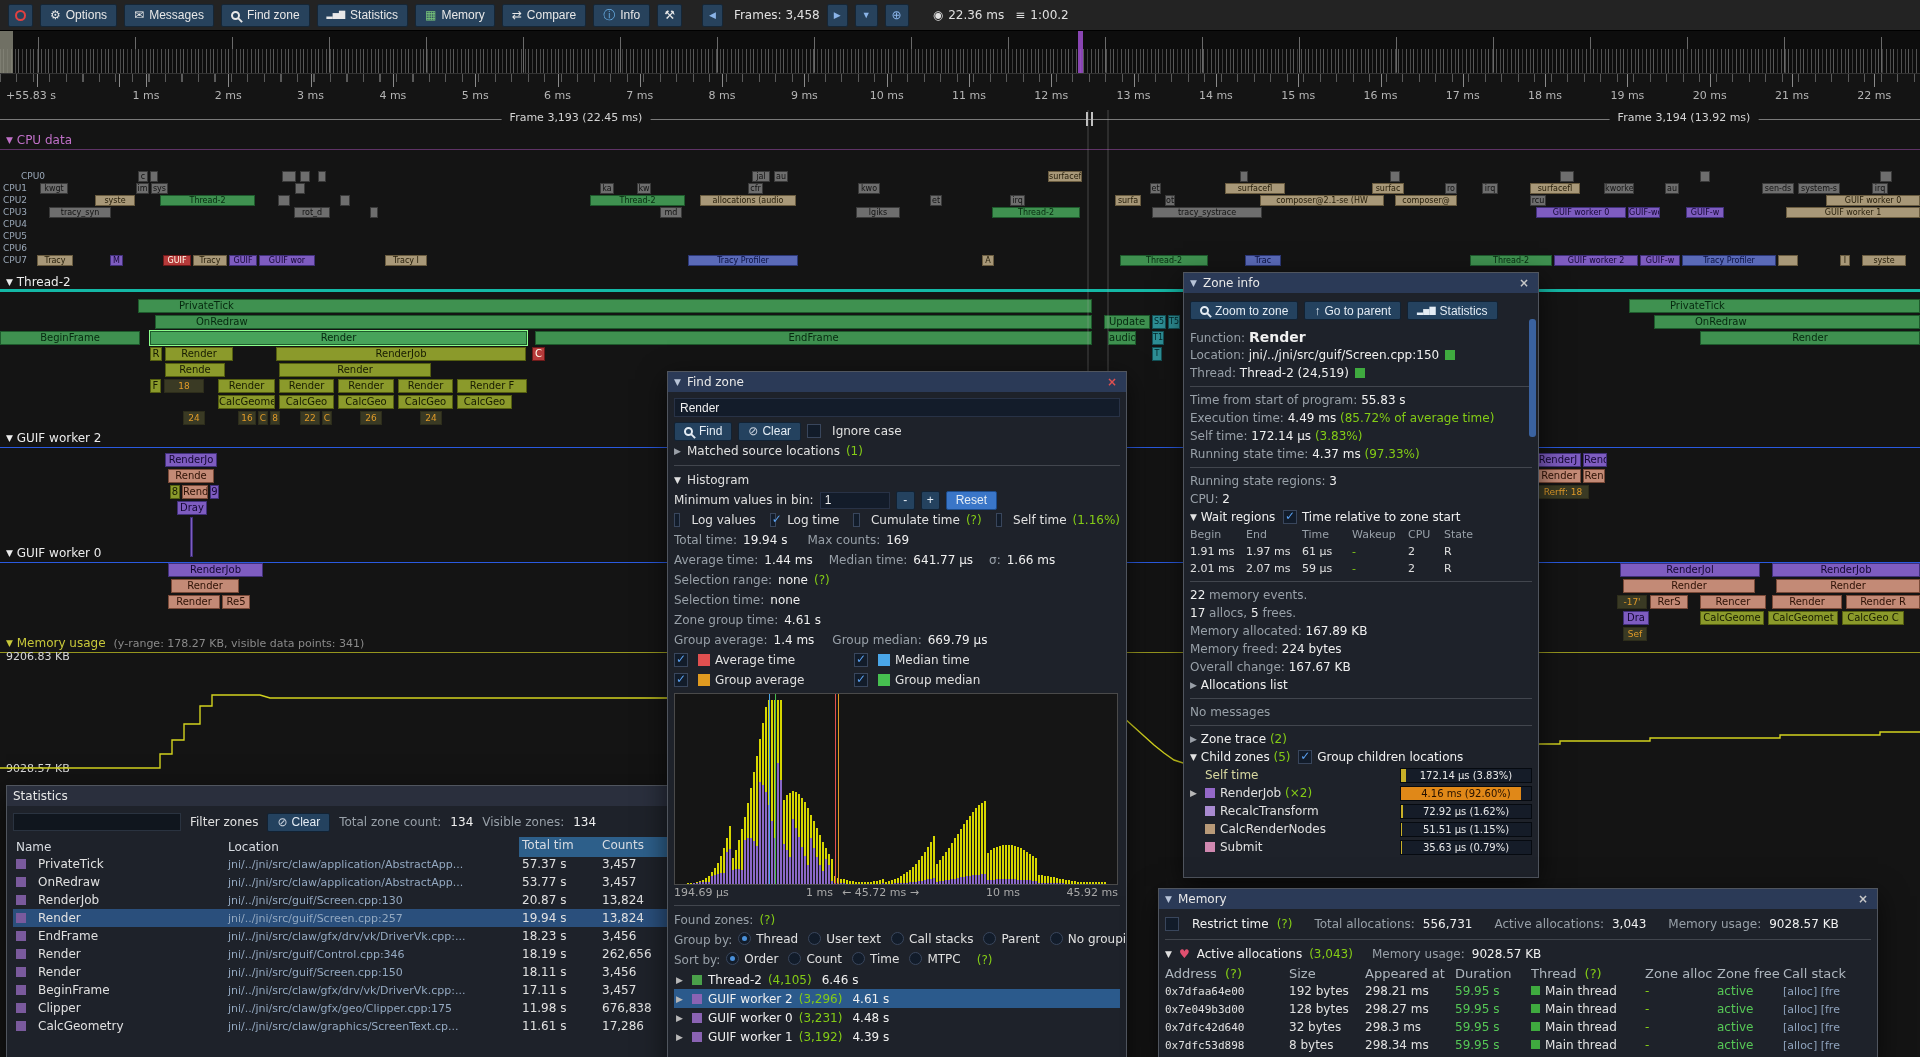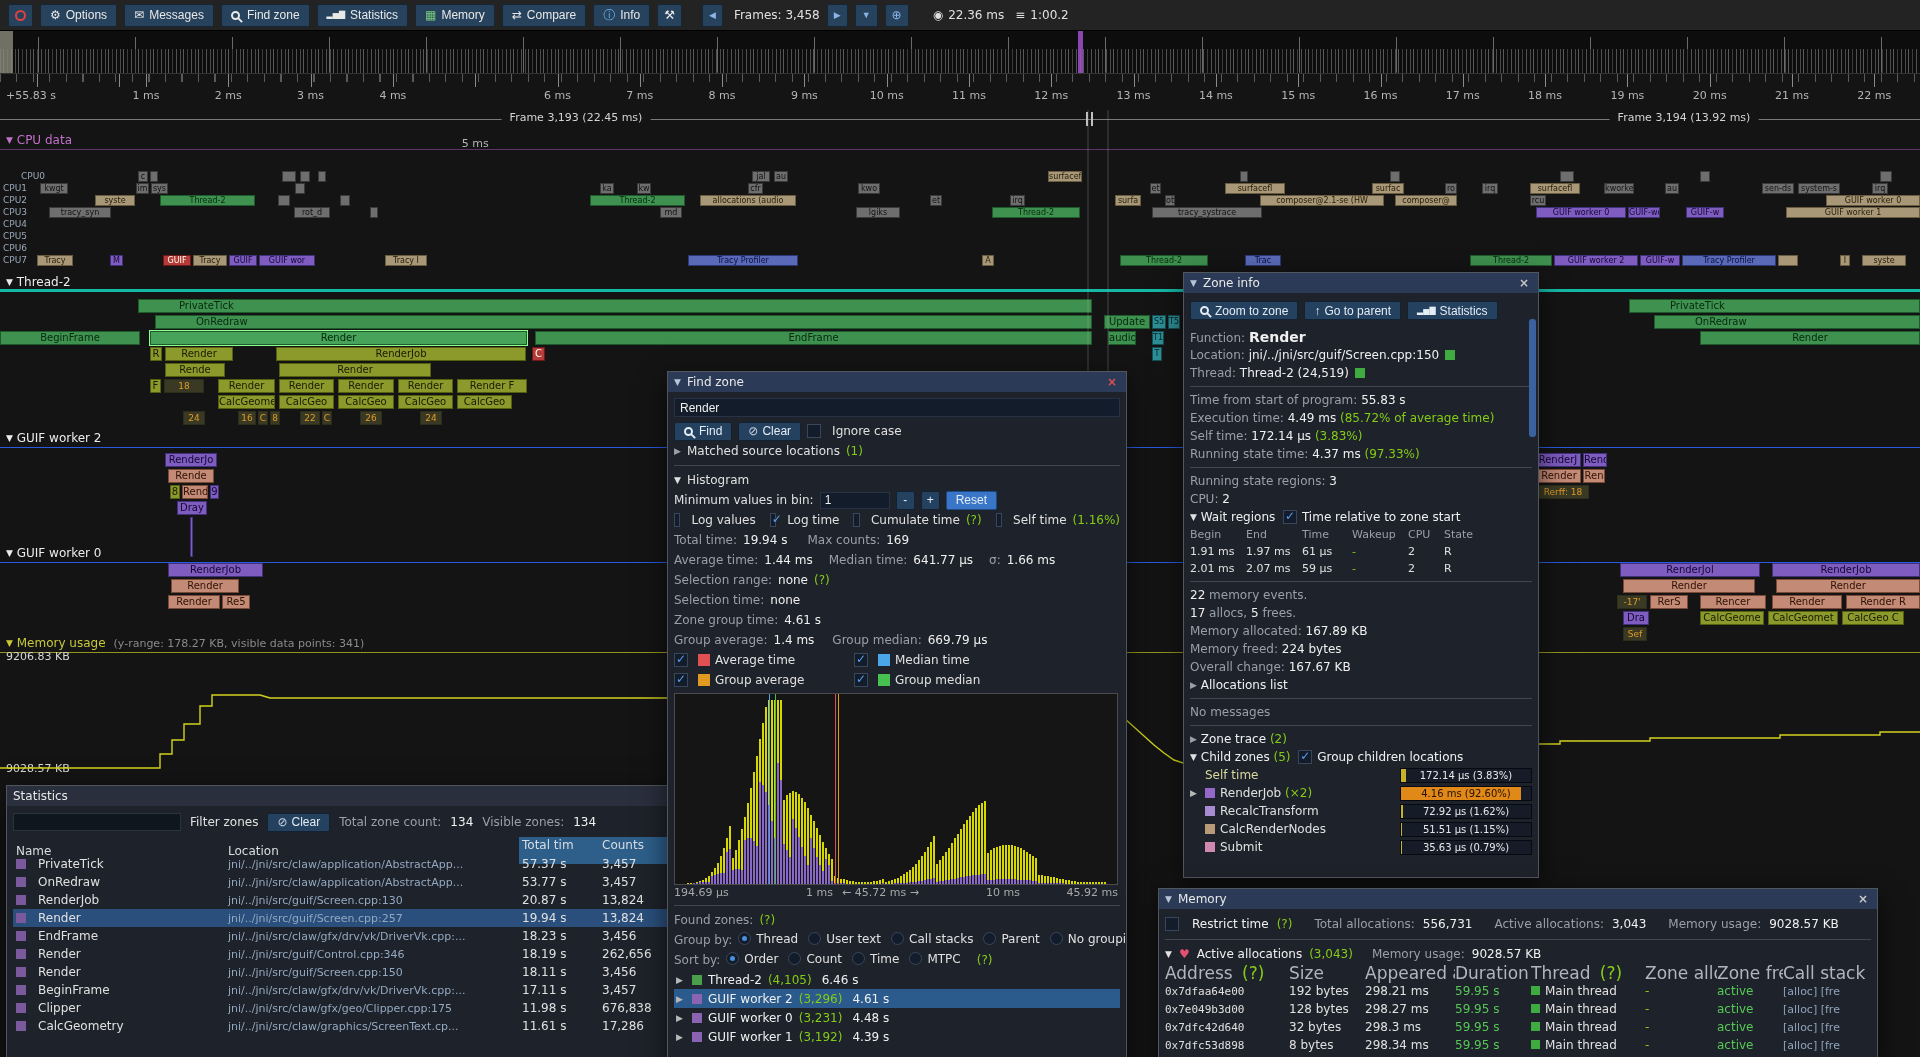--- a/index.html
+++ b/index.html
@@ -91,21 +91,21 @@
 .rb.on::after{content:"";position:absolute;inset:3px;border-radius:50%;background:#4a90d9}
 .sq{display:inline-block;width:10px;height:10px;vertical-align:-1px}
 .gsq{display:inline-block;width:10px;height:10px;background:#3faa3f;margin-left:6px;vertical-align:-1px}
 
 
 .st-controls{display:flex;align-items:center;gap:9px;height:24px;white-space:nowrap}
 .st-input{width:168px;height:18px;background:#10161e;border:1px solid #2a3340;color:#ddd;font-size:12px;padding:0 4px}
 .corner-grab{width:11px;height:11px;background:#3a6aaa;margin-left:auto}
 .st-head{display:grid;grid-template-columns:212px 294px 80px 72px 74px;height:18px;align-items:center;margin-top:3px}
 .hd{color:#d8dce2;font-size:12px;padding:0 3px}
-.hd-blue{background:#2d5f8a;height:27px;line-height:16px}
+.hd-blue{background:#2d5f8a;height:20px;line-height:16px}
 .st-row{display:grid;grid-template-columns:22px 190px 294px 80px 72px 74px;height:18px;align-items:center;cursor:pointer}
 .st-row .cell{padding:0 3px;overflow:hidden;white-space:nowrap}
 .st-row .loc{color:#93a8c0;font-size:11px}
 .st-row.selected{background:#2a4f7c}
 
 
 .fz-input{width:100%;height:19px;background:#131c2a;border:1px solid #283246;color:#eee;padding:0 5px;font-size:12px;margin-top:2px}
 .fz-row{display:flex;align-items:center;gap:6px;min-height:20px;white-space:nowrap}
 .mini-input{width:70px;height:17px;background:#131c2a;border:1px solid #283246;color:#eee;padding:0 4px;font-size:12px}
 .legend{display:flex;flex-wrap:wrap;width:360px}
@@ -137,21 +137,21 @@
 .czfill{position:absolute;left:0;top:0;bottom:0}
 .cztext{position:absolute;inset:0;text-align:center;font-size:10px;line-height:13px;color:#e8e8e8}
 .czbar.darktext .cztext{color:#241000}
 .zi-scroll{position:absolute;right:2px;top:26px;width:7px;height:118px;background:#3a62a0;border-radius:3px;cursor:pointer}
 
 
 .mw-controls{display:flex;align-items:center;gap:8px;height:22px;white-space:nowrap}
 .mw-section{display:flex;align-items:center;gap:7px;height:20px;white-space:nowrap}
 .heart{color:#e05070;font-size:12px}
 .mw-grid{display:grid;grid-template-columns:124px 76px 90px 76px 114px 72px 66px 90px;align-items:center}
-.mw-grid.hrow{height:18px;color:#aeb6be;font-size:17px}
+.mw-grid.hrow{height:18px;color:#aeb6be;font-size:13px}
 .mw-grid.rrow{height:18px}
 .mw-grid span{overflow:hidden;white-space:nowrap;padding-right:4px}
 .addr{font-family:"DejaVu Sans Mono","Liberation Mono",monospace;font-size:11px}
 .green{color:#56c856}
 .cs{color:#8fa3bd;font-size:11px}
 .gsq-sm{display:inline-block;width:9px;height:9px;background:#3faa3f;margin-right:5px}
 </style>
 </head>
 <body>
 
@@ -222,21 +222,21 @@
     <div class="mm-marker"></div>
   </div>
 
   <div class="ruler">
       <div id="ruler-ticks">
         <span class="rtick first" style="left: 6px;">+55.83 s</span>
         <span class="rtick" style="left: 146px;">1 ms</span>
         <span class="rtick" style="left: 228.3px;">2 ms</span>
         <span class="rtick" style="left: 310.6px;">3 ms</span>
         <span class="rtick" style="left: 392.9px;">4 ms</span>
-        <span class="rtick" style="left: 475.2px; margin-top: 48px;">5 ms</span>
+        <span class="rtick" style="left: 475.2px;">5 ms</span>
         <span class="rtick" style="left: 557.5px;">6 ms</span>
         <span class="rtick" style="left: 639.8px;">7 ms</span>
         <span class="rtick" style="left: 722.1px;">8 ms</span>
         <span class="rtick" style="left: 804.4px;">9 ms</span>
         <span class="rtick" style="left: 886.7px;">10 ms</span>
         <span class="rtick" style="left: 969px;">11 ms</span>
         <span class="rtick" style="left: 1051.3px;">12 ms</span>
         <span class="rtick" style="left: 1133.6px;">13 ms</span>
         <span class="rtick" style="left: 1215.9px;">14 ms</span>
         <span class="rtick" style="left: 1298.2px;">15 ms</span>

